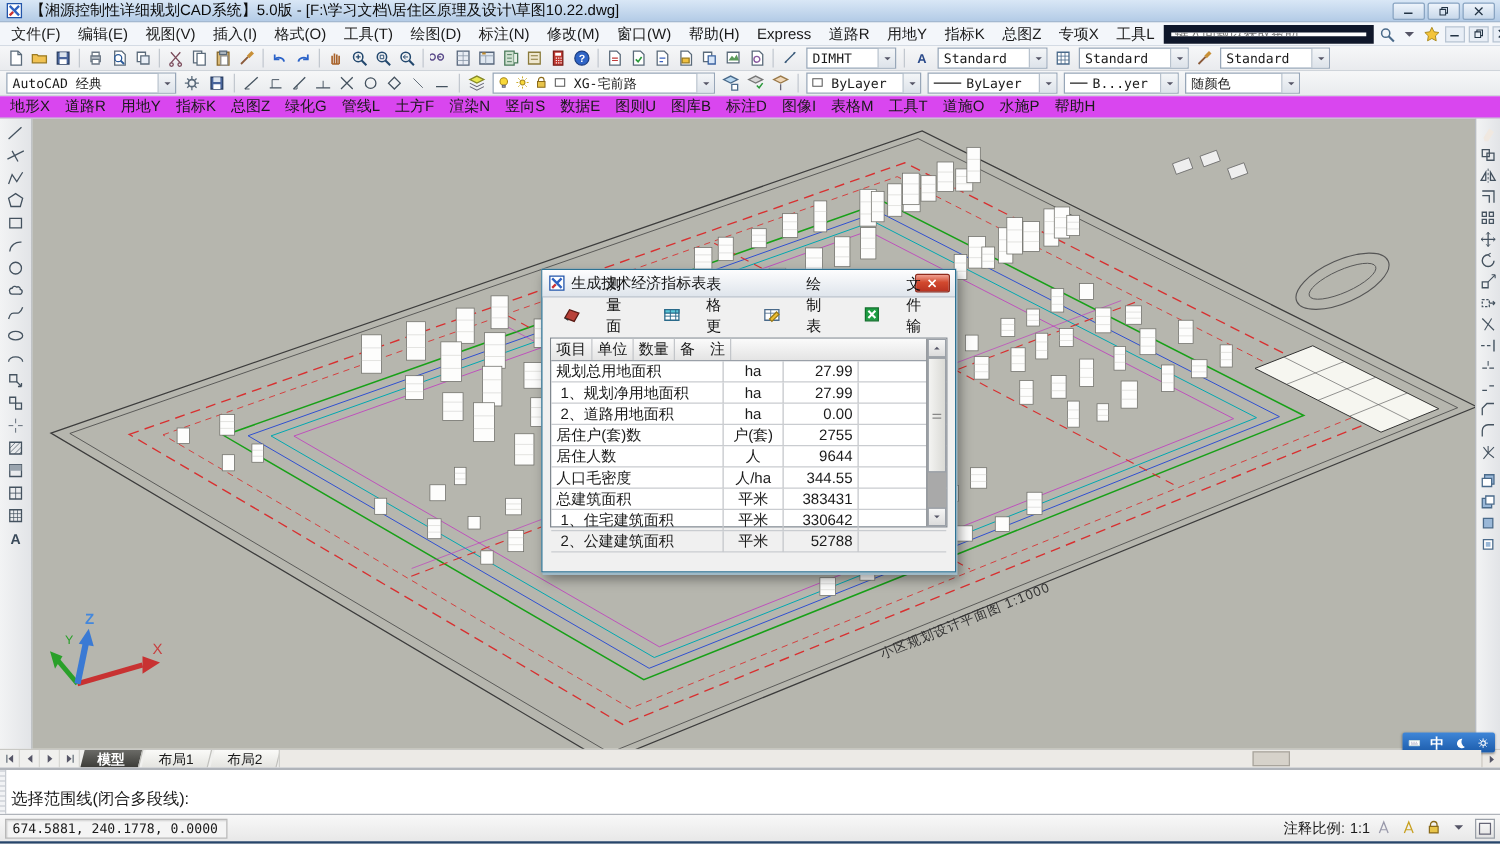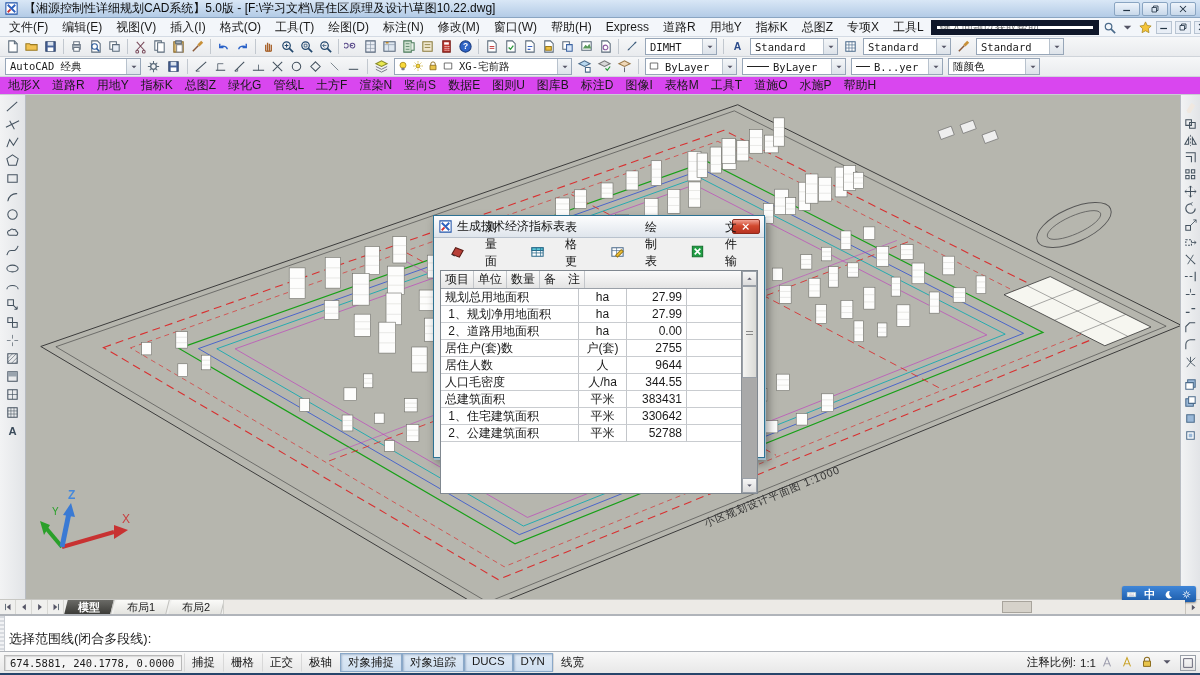--- a/index.html
+++ b/index.html
@@ -51,21 +51,21 @@
     border:1px solid #2d7293; box-shadow:1px 2px 0 #9fb9c6, 3px 5px 9px rgba(0,0,0,.4); }
   .dlg-tb { height:22px; background:linear-gradient(#fdfdfe,#dfe5ec); border-bottom:1px solid #b9c2cd;
     display:flex; align-items:center; padding:0 4px; gap:4px; }
   .dlg-title { font-size:12px; color:#111; }
   .dlg-close { margin-left:auto; width:28px; height:15px; border:1px solid #8e2a1c; border-radius:2px;
     background:linear-gradient(#f0a092,#d2492f 45%,#b93322); display:flex; align-items:center; justify-content:center; }
   .dlg-close svg { width:10px; height:10px; }
   .dlg-tools { height:30px; display:flex; align-items:center; gap:14px; padding:0 12px; }
   .dbtn { display:inline-flex; align-items:center; gap:20px; font-size:12px; color:#111; padding:2px 3px; border:1px solid transparent; }
   .dbtn svg { width:15px; height:15px; }
-  .tblwrap { position:relative; margin:2px 6px; height:224px; border:1px solid #808890; background:#fff; }
+  .tblwrap { position:relative; margin:2px 6px; height:152px; border:1px solid #808890; background:#fff; }
   .trow { display:flex; height:17px; line-height:16px; font-size:12px; }
   .trow.thead { height:18px; background:linear-gradient(#fbfbfb,#e4e4e4); border-bottom:1px solid #9aa0a8; font-weight:normal; }
   .tc { border-right:1px solid #c3c6ca; padding:0 4px; white-space:pre; overflow:hidden; }
   .trow:not(.thead) .tc { border-bottom:1px solid #c9ccd0; }
   .c0 { width:138px; } .c1 { width:48px; text-align:center; } .c2 { width:60px; text-align:right; } .c3 { flex:1; border-right:none; }
   .thead .tc { text-align:center; }
   .vscroll { position:absolute; right:0; top:0; bottom:0; width:16px; background:#a9a9a9; border-left:1px solid #8a9096; }
   .varrow { position:absolute; left:0; width:15px; height:15px; background:linear-gradient(#f6f6f6,#dcdcdc);
     border:1px solid #9aa0a8; display:flex; align-items:center; justify-content:center; }
   .varrow svg { width:9px; height:9px; }
@@ -1424,31 +1424,20 @@
     </div>
 </div>
 
 <div class="cmdwin">
   <div class="cmdgrip"></div>
   <div class="cmdtext">选择范围线(闭合多段线):</div>
 </div>
 
 <div class="statusbar">
   <div class="coords">674.5881,  240.1778,  0.0000</div>
-  <div style="display:flex">
-      <div class="tg">捕捉</div>
-      <div class="tg">栅格</div>
-      <div class="tg">正交</div>
-      <div class="tg">极轴</div>
-      <div class="tg on">对象捕捉</div>
-      <div class="tg on">对象追踪</div>
-      <div class="tg on">DUCS</div>
-      <div class="tg on">DYN</div>
-      <div class="tg">线宽</div>
-    </div>
   <div class="sright">
     <span>注释比例:</span>
     <span>1:1</span>
     <span class="sico">
         <svg viewBox="0 0 16 16" width="100%" height="100%">
           <path d="M4 13L8 3l4 10" fill="none" stroke="#99a" stroke-width="1.2"></path>
           <path d="M5.5 10h5" fill="none" stroke="#99a" stroke-width="1"></path>
         </svg>
       </span>
     <span class="sico">

